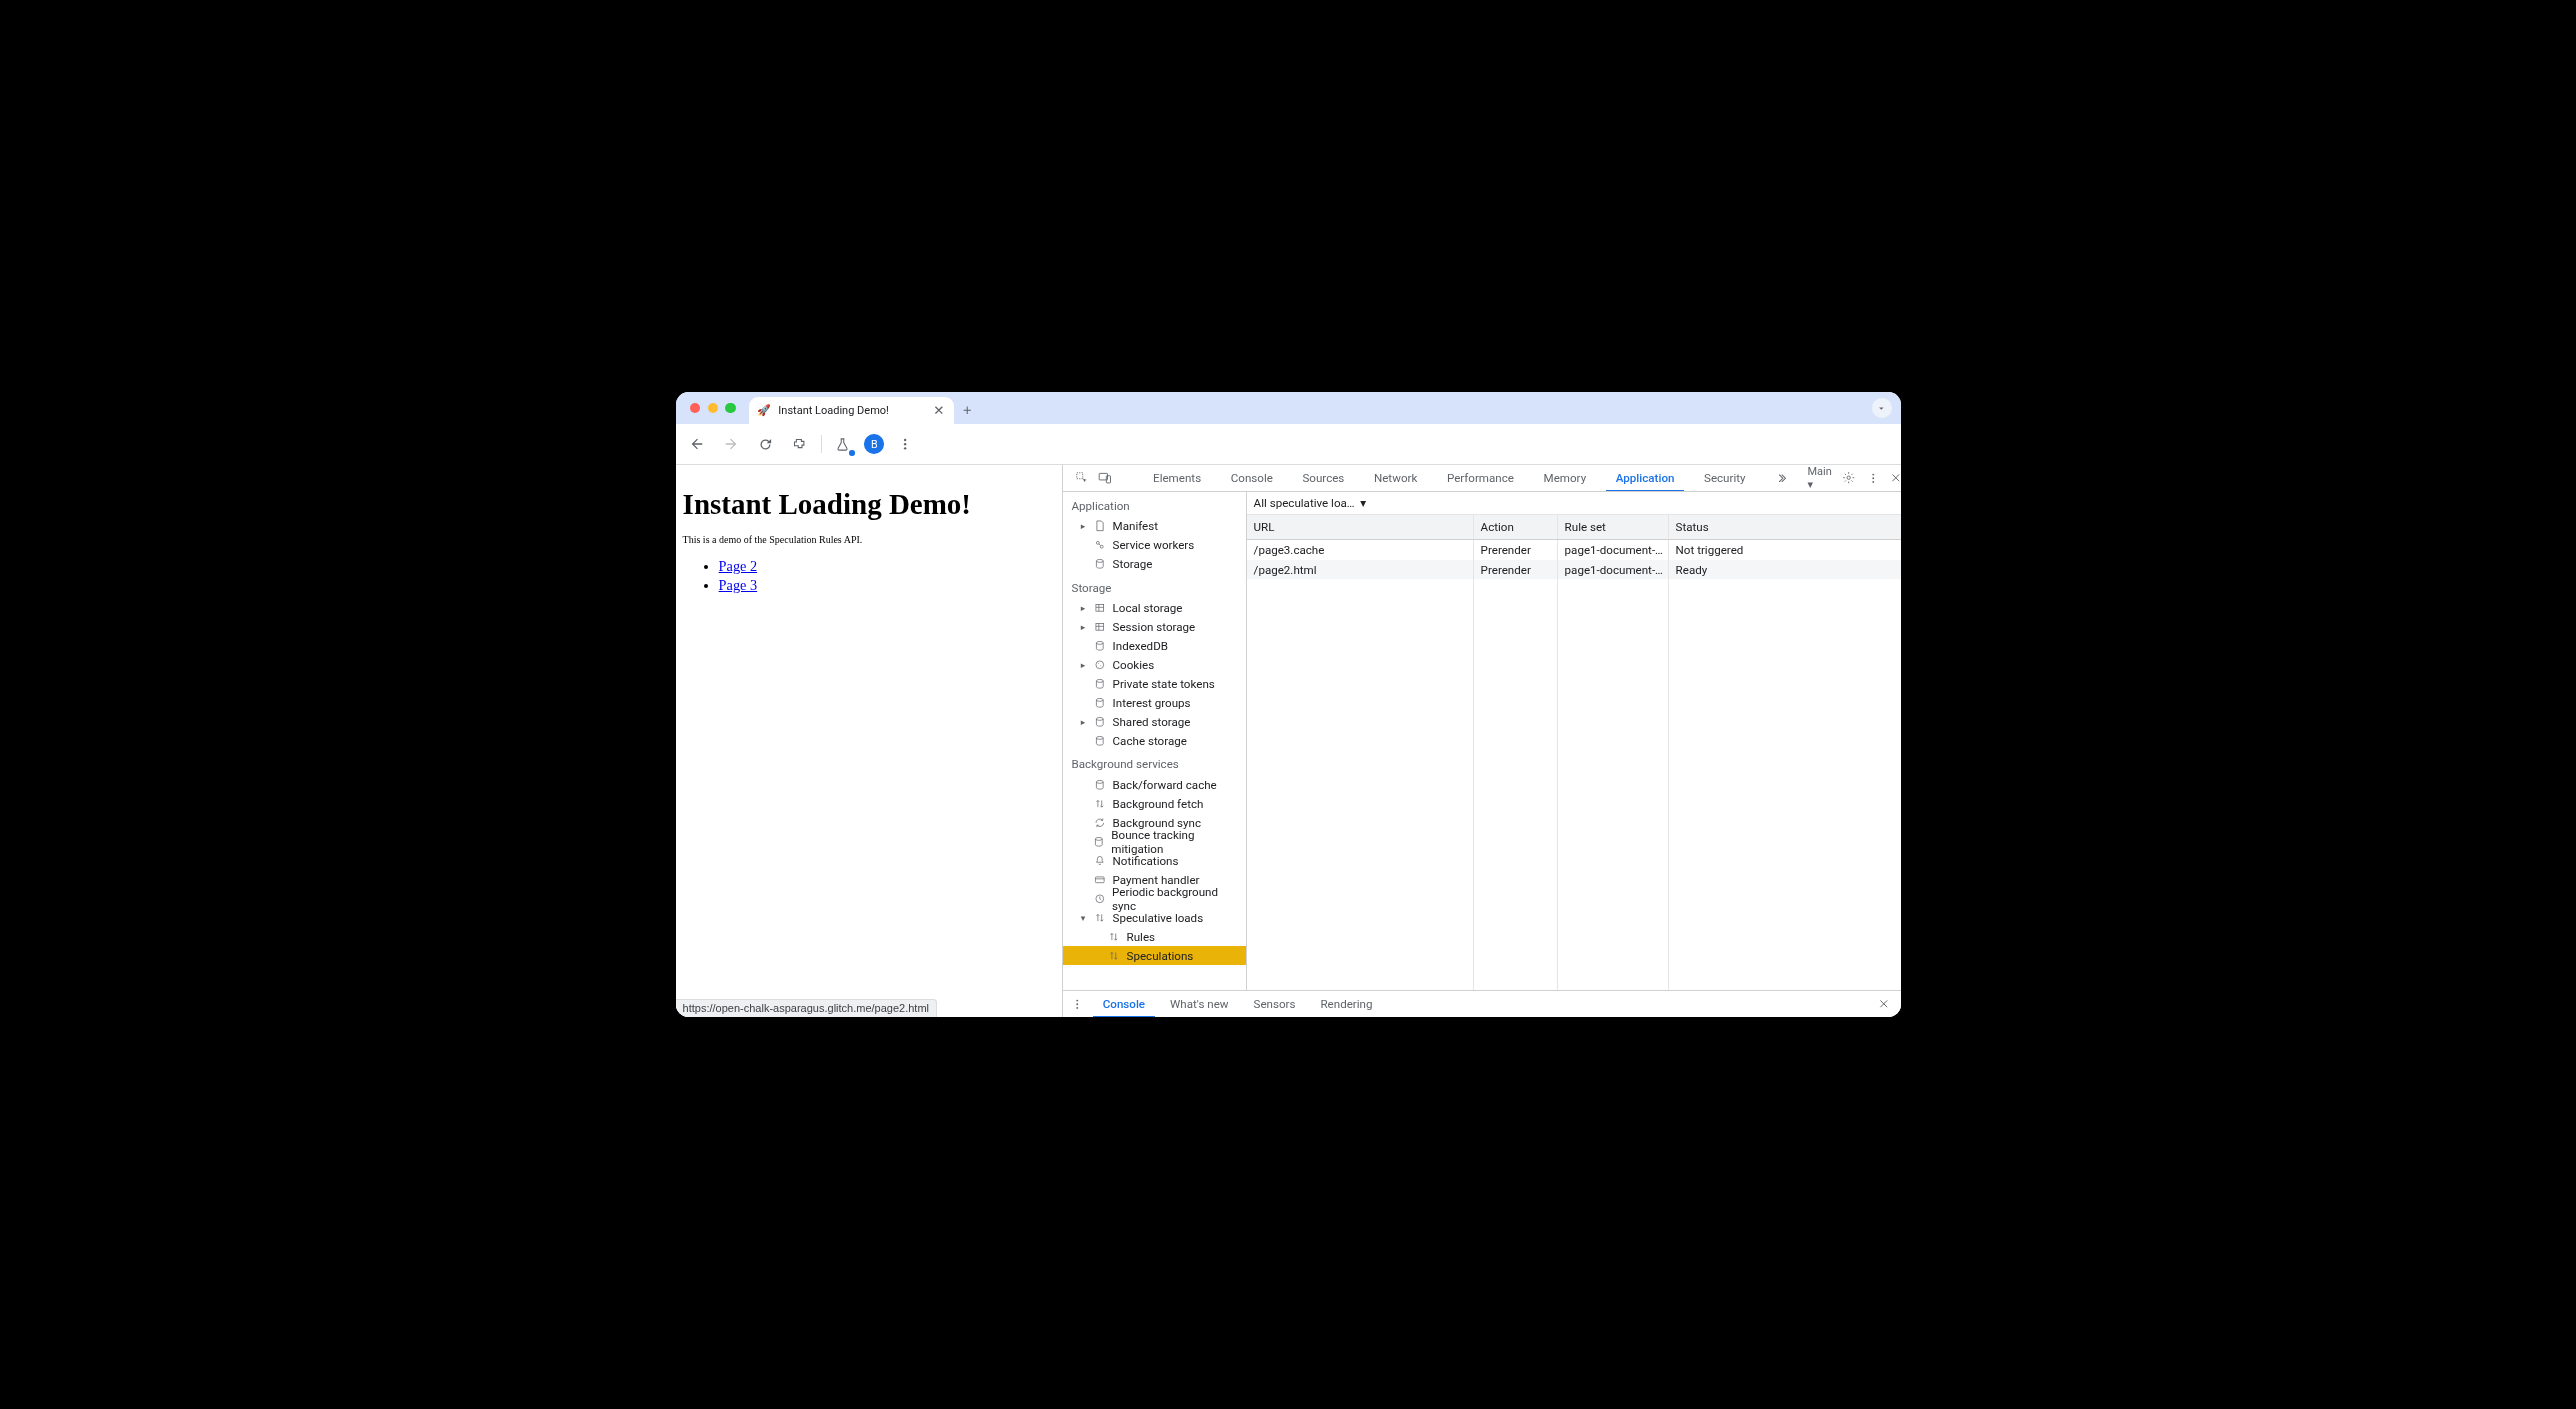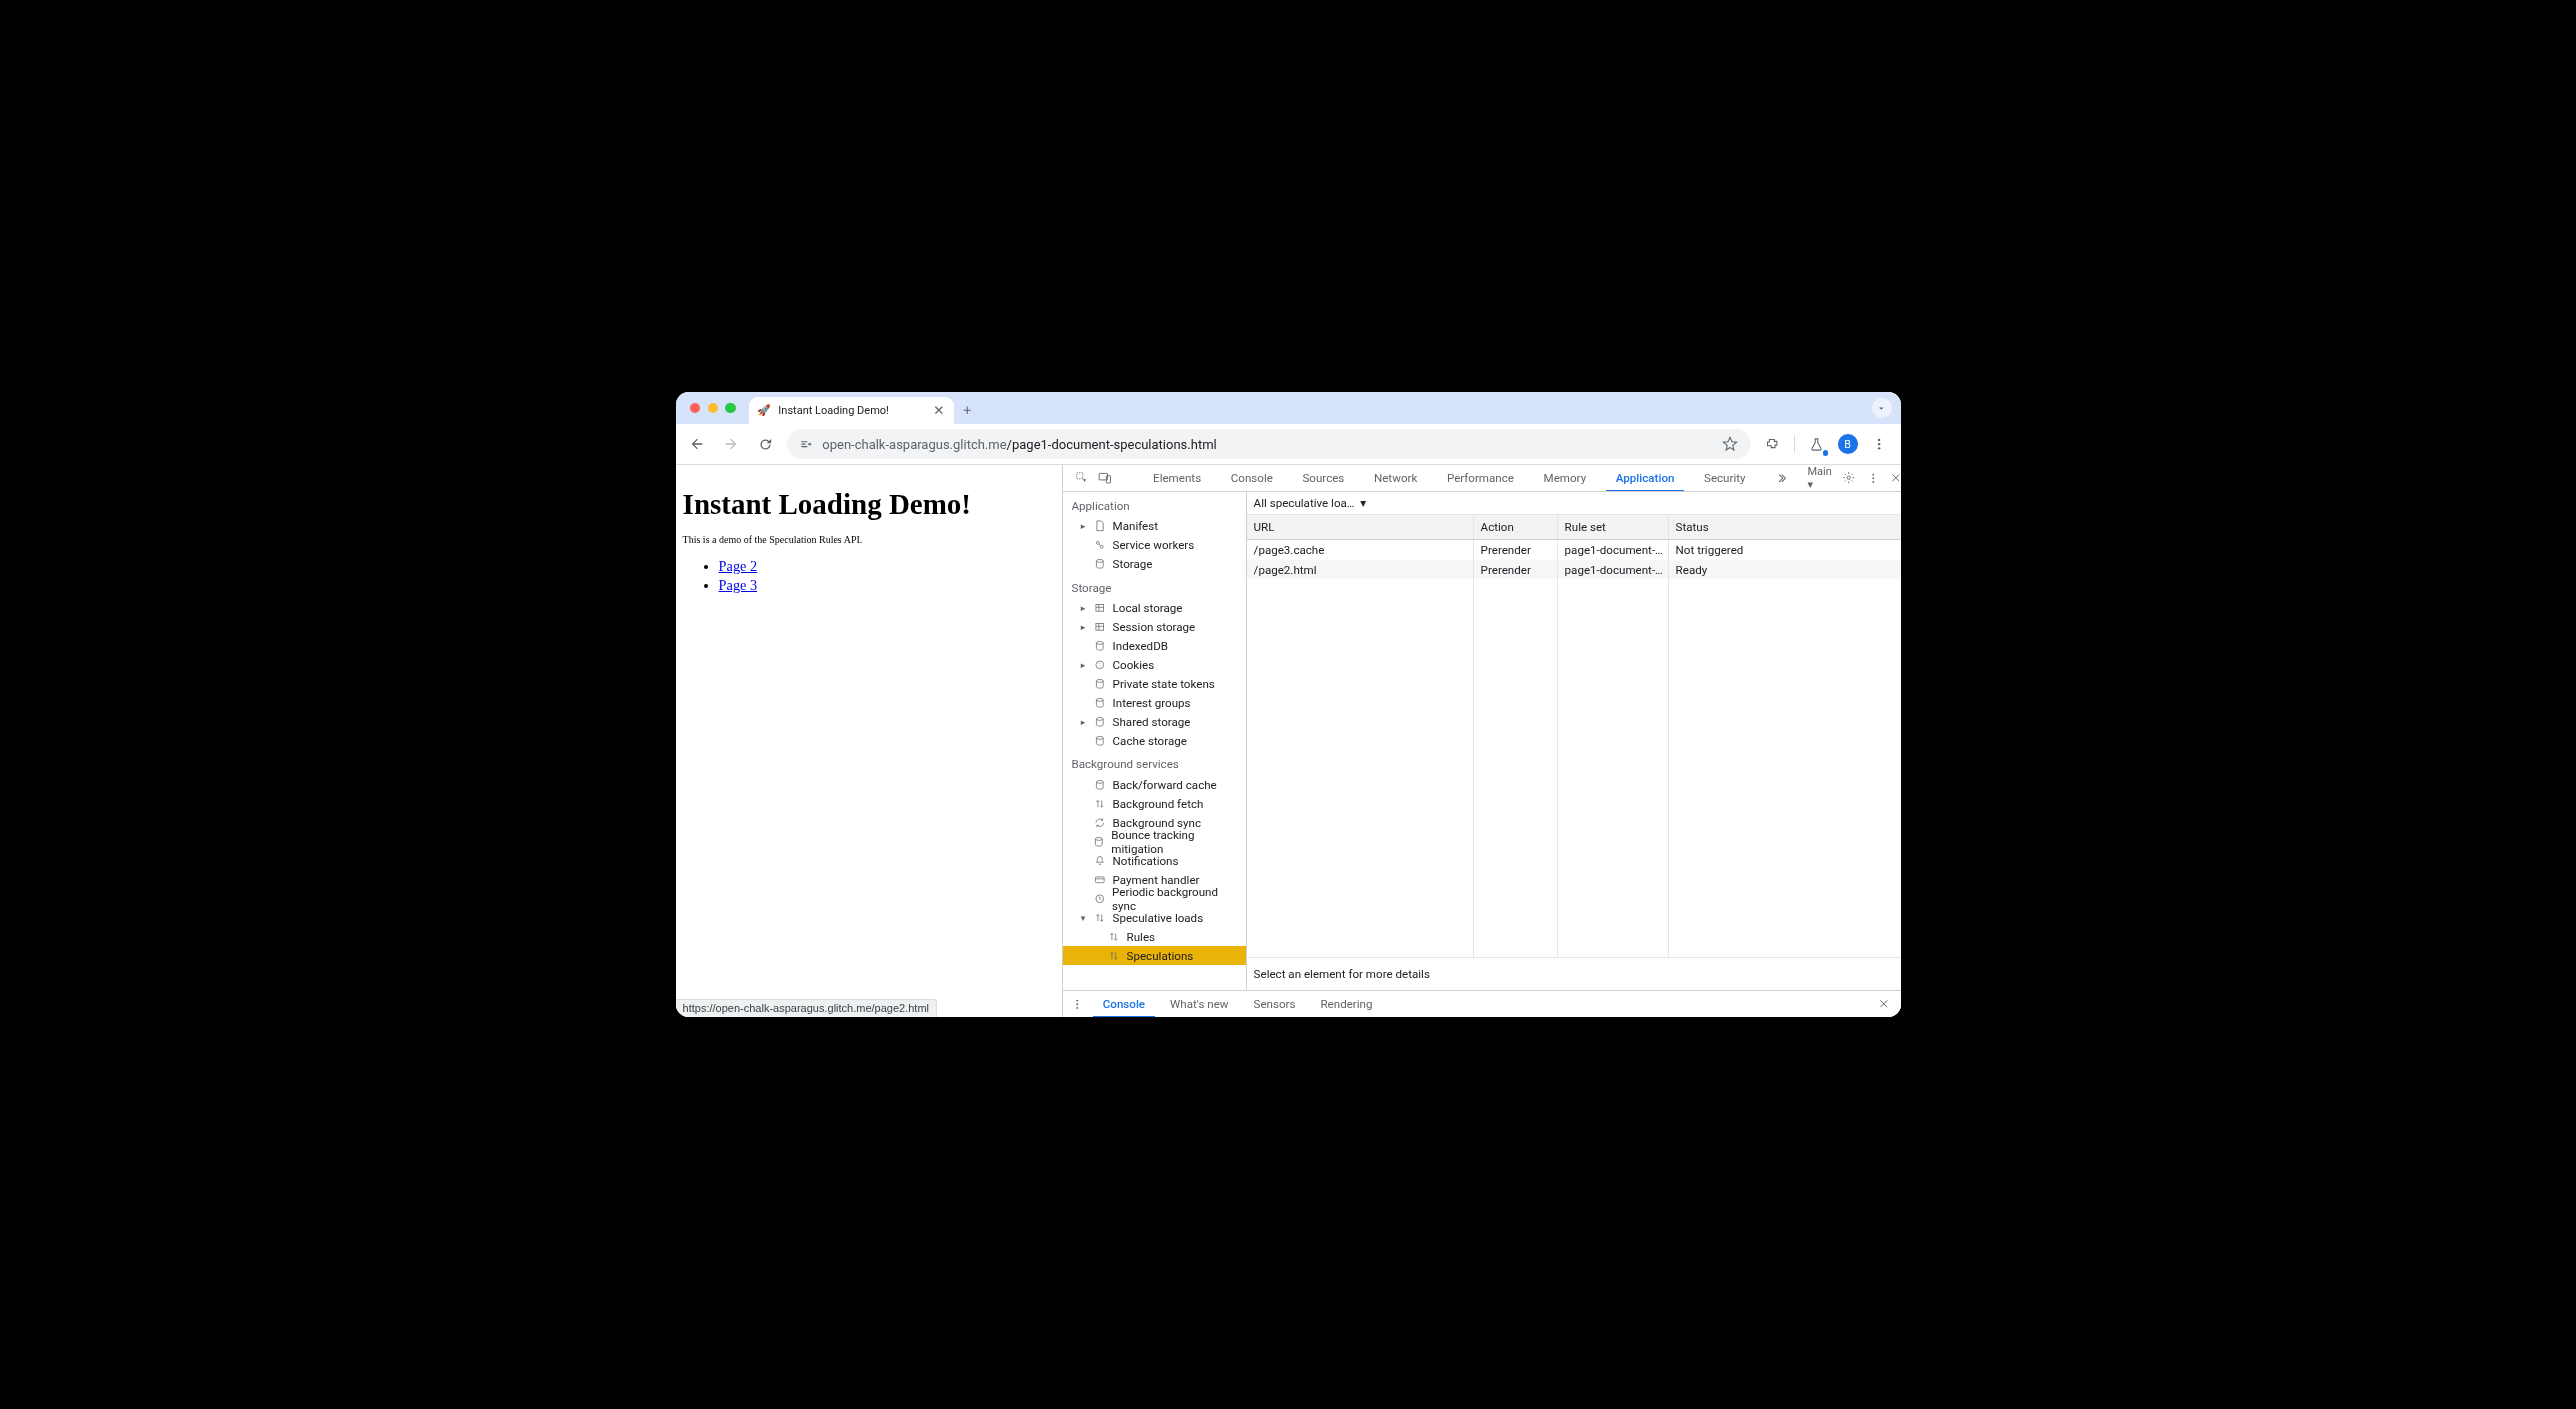--- a/index.html
+++ b/index.html
@@ -189,33 +189,20 @@
     </div>
     <div class="ticon disabled">
       <svg width="16" height="16" viewBox="0 0 24 24">
           <path d="M4 13h12.2l-5.6 5.6L12 20l8-8-8-8-1.4 1.4L16.2 11H4z" fill="#bdbdbd"></path>
         </svg>
     </div>
     <div class="ticon">
       <svg width="15" height="15" viewBox="0 0 24 24">
           <path d="M17.65 6.35A8 8 0 1 0 20 12h-2a6 6 0 1 1-1.76-4.24L14 10h7V3z" fill="#5f6368"></path>
         </svg>
-    </div>
-    <div class="omnibox">
-      <span style="color:#5f6368">
-        <svg width="14.3" height="14.3" viewBox="0 0 24 24">
-            <path fill="#5f6368" d="M4 7h10v2H4zm0 4h7v2H4zm0 4h10v2H4zm14-6l3 3-3 3v-2h-3v-2h3z"></path>
-          </svg>
-      </span>
-      <span><span class="site">open-chalk-asparagus.glitch.me</span><span>/page1-document-speculations.html</span></span>
-      <span style="margin-left:auto">
-        <svg width="16" height="16" viewBox="0 0 24 24">
-            <path d="M12 17.3 6.2 21l1.6-6.8L2 9.3l7-.6L12 2l3 6.7 7 .6-5.8 4.9L17.8 21z" fill="none" stroke="#5f6368" stroke-width="1.6"></path>
-          </svg>
-      </span>
     </div>
     <div class="ticon">
       <svg width="15" height="15" viewBox="0 0 24 24">
           <path fill="none" stroke="#5f6368" stroke-width="1.7" d="M9 4h6v3h4v6h-3v4h-6v-3H4v-6h3V4z"></path>
         </svg>
     </div>
     <div class="divvert"></div>
     <div class="ticon" style="position:relative">
       <svg width="15" height="15" viewBox="0 0 24 24">
           <path fill="none" stroke="#5f6368" stroke-width="1.7" d="M9 3h6M10 3v6l-5 9a2 2 0 0 0 2 3h10a2 2 0 0 0 2-3l-5-9V3"></path>
@@ -534,21 +521,20 @@
             <div class="td c-act">Prerender</div>
             <div class="td c-rule">page1-document-…</div>
             <div class="td c-stat" style="border-right:none">Ready</div>
           </div>
           <div style="flex:1;display:flex">
             <div class="c-url" style="border-right:0.9px solid #e5e5e5"></div>
             <div class="c-act" style="border-right:0.9px solid #e5e5e5"></div>
             <div class="c-rule" style="border-right:0.9px solid #e5e5e5"></div>
             <div class="c-stat"></div>
           </div>
-          <div class="detail-msg">Select an element for more details</div>
         </div>
       </div>
 
       <div class="drawer">
         <span style="padding:0 3.6px">
             <svg width="12.5" height="12.5" viewBox="0 0 24 24">
               <circle cx="12" cy="5" r="1.8" fill="#5f6368"></circle>
               <circle cx="12" cy="12" r="1.8" fill="#5f6368"></circle>
               <circle cx="12" cy="19" r="1.8" fill="#5f6368"></circle>
             </svg>

